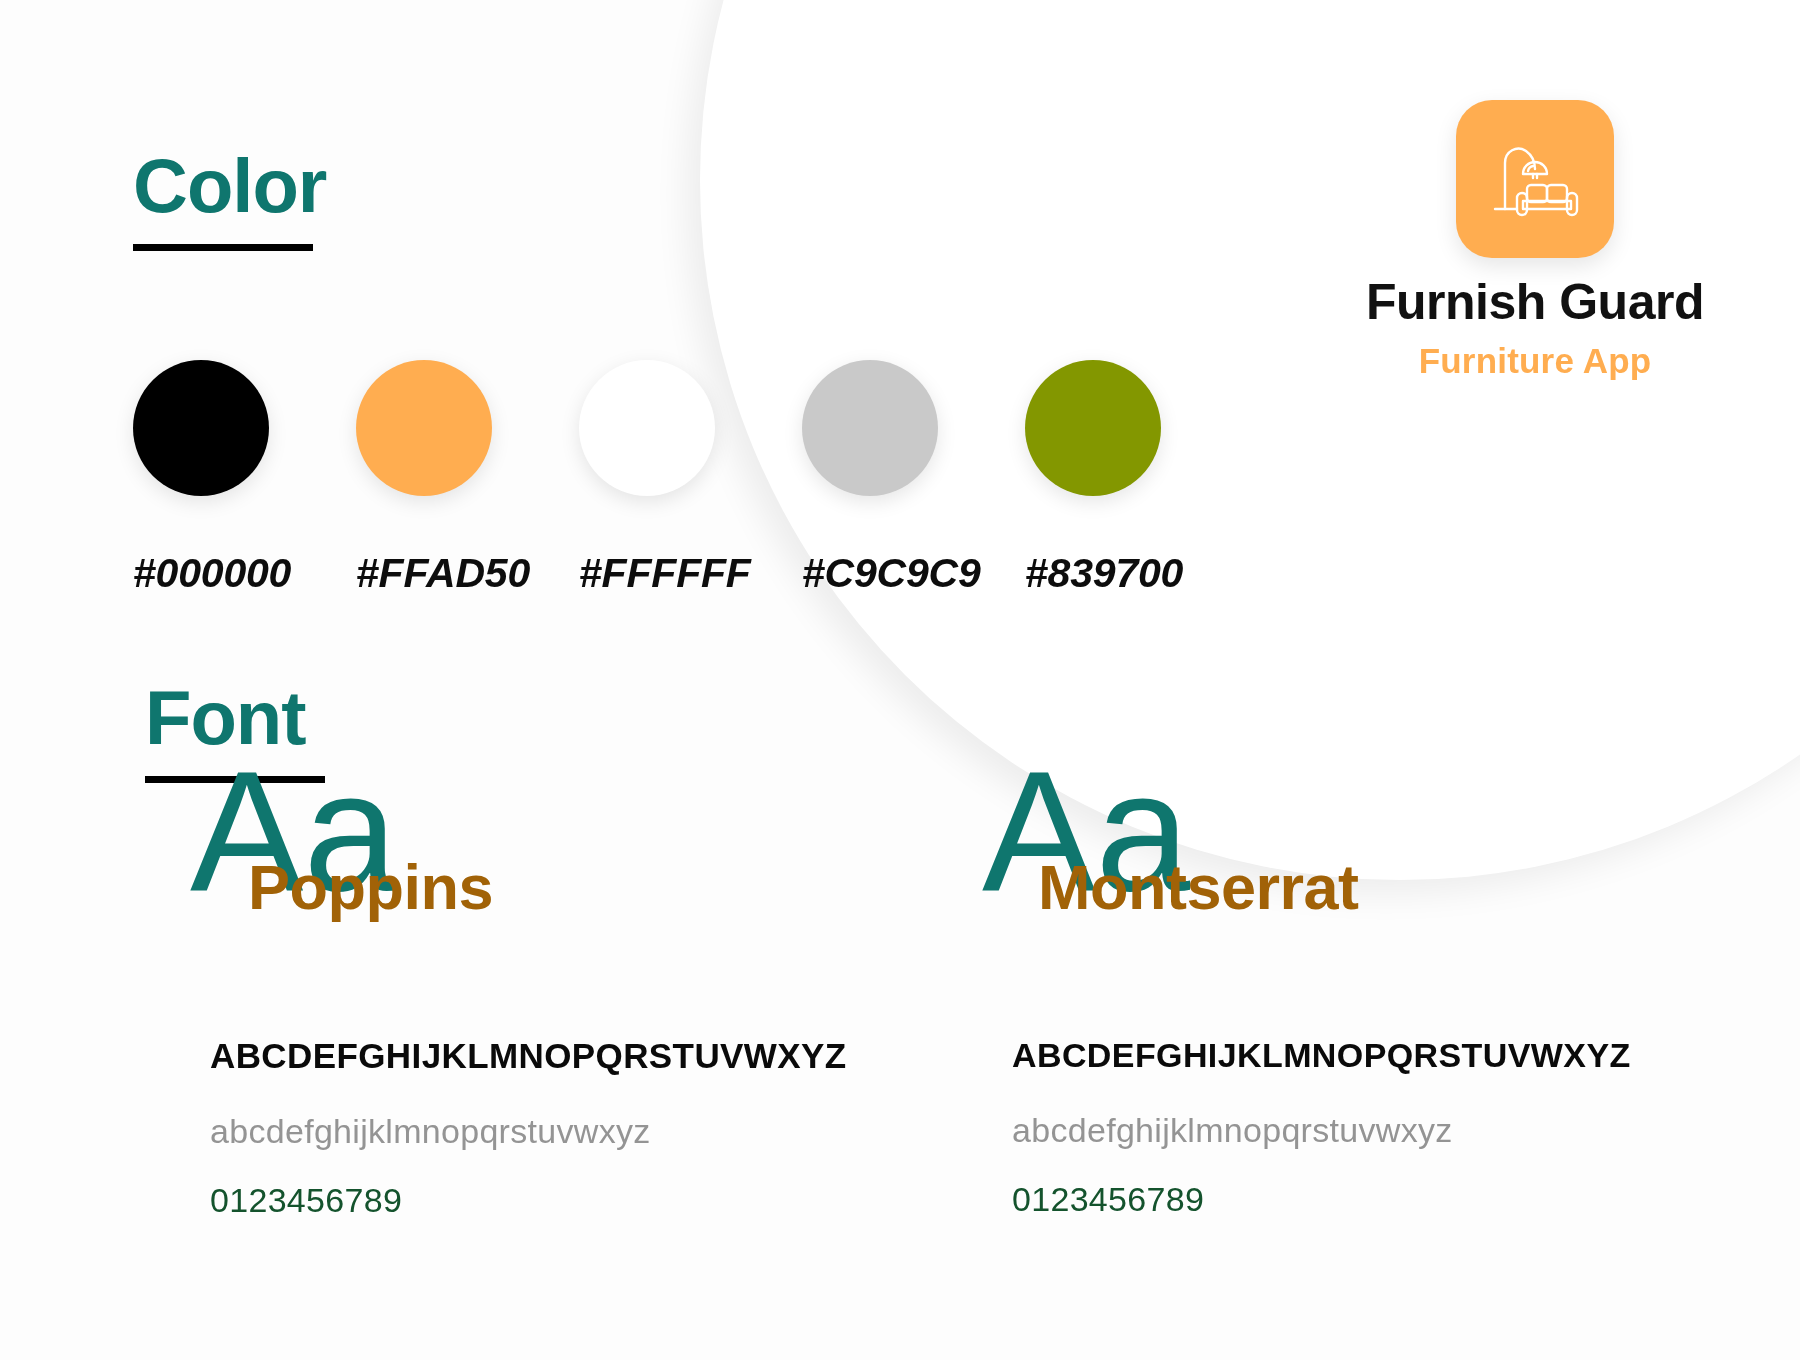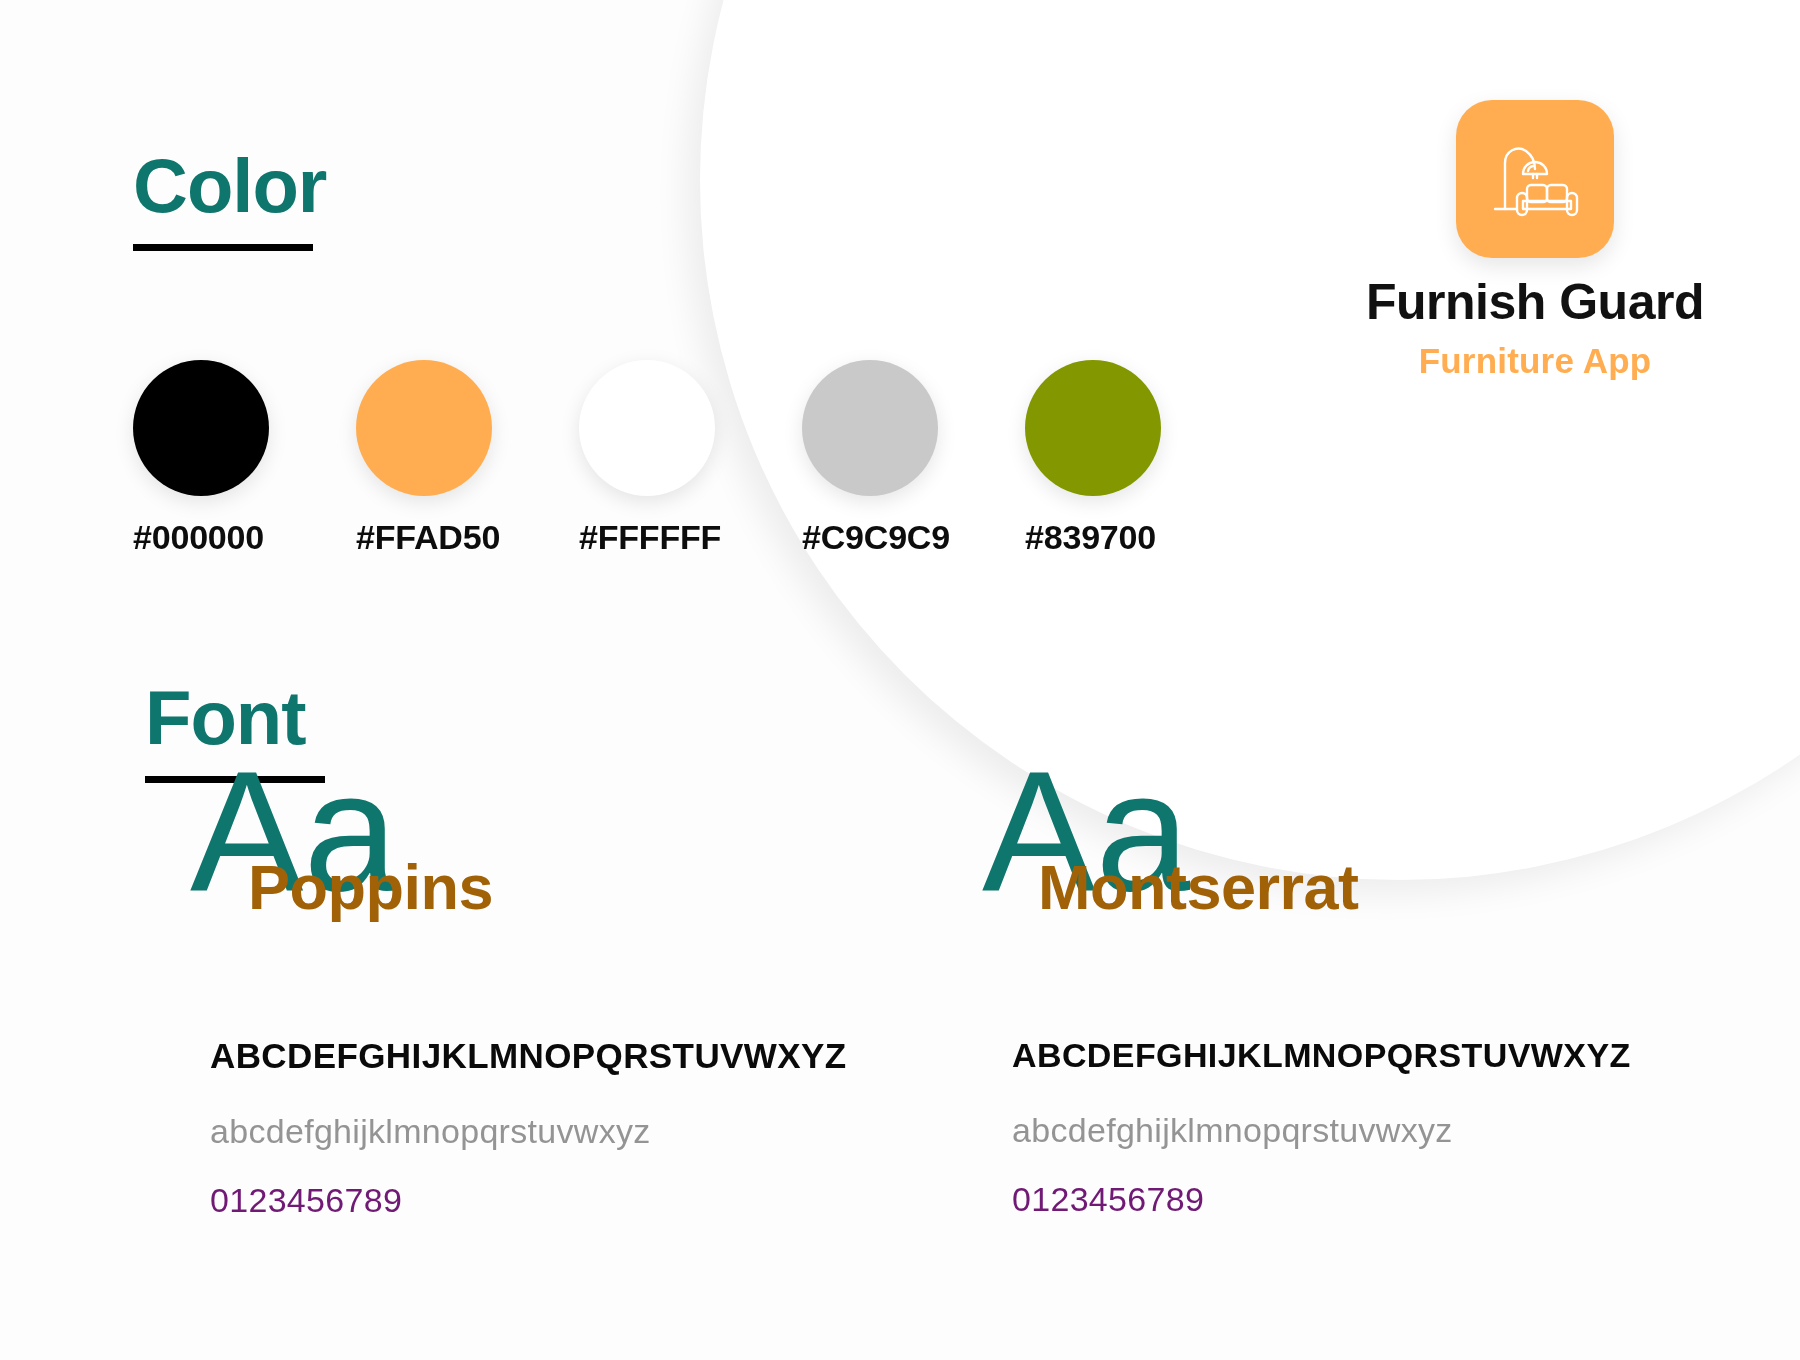--- a/index.html
+++ b/index.html
@@ -98,25 +98,26 @@
   .swatch-item {
     width: 223px;
   }
   .swatch-dot {
     width: 136px;
     height: 136px;
     border-radius: 50%;
     box-shadow: 0 6px 20px rgba(0, 0, 0, 0.10);
   }
   .swatch-hex {
-    margin-top: 22px;
-    font-size: 34px;
+    margin-top: 54px;
+    font-size: 41px;
     font-weight: bold;
     color: #0d0d0d;
     letter-spacing: -0.2px;
+    font-style: italic;
   }
 
   
   #font-section { top: 680px; left: 145px; }
 
   .font-cols {
     position: absolute;
     top: 818px;
     left: 0;
     width: 1800px;
@@ -167,21 +168,21 @@
     font-size: 34px;
     font-weight: normal;
     color: #949494;
     letter-spacing: 0.3px;
     white-space: nowrap;
   }
   .glyph-digits {
     margin-top: 30px;
     font-size: 34px;
     font-weight: normal;
-    color: #701a75;
+    color: #14532d;
     letter-spacing: 0.3px;
     white-space: nowrap;
   }
   .font-col.right .glyph-upper { font-size: 34px; }
 </style>
 </head>
 <body>
 
 <div class="corner-circle"></div>
 

